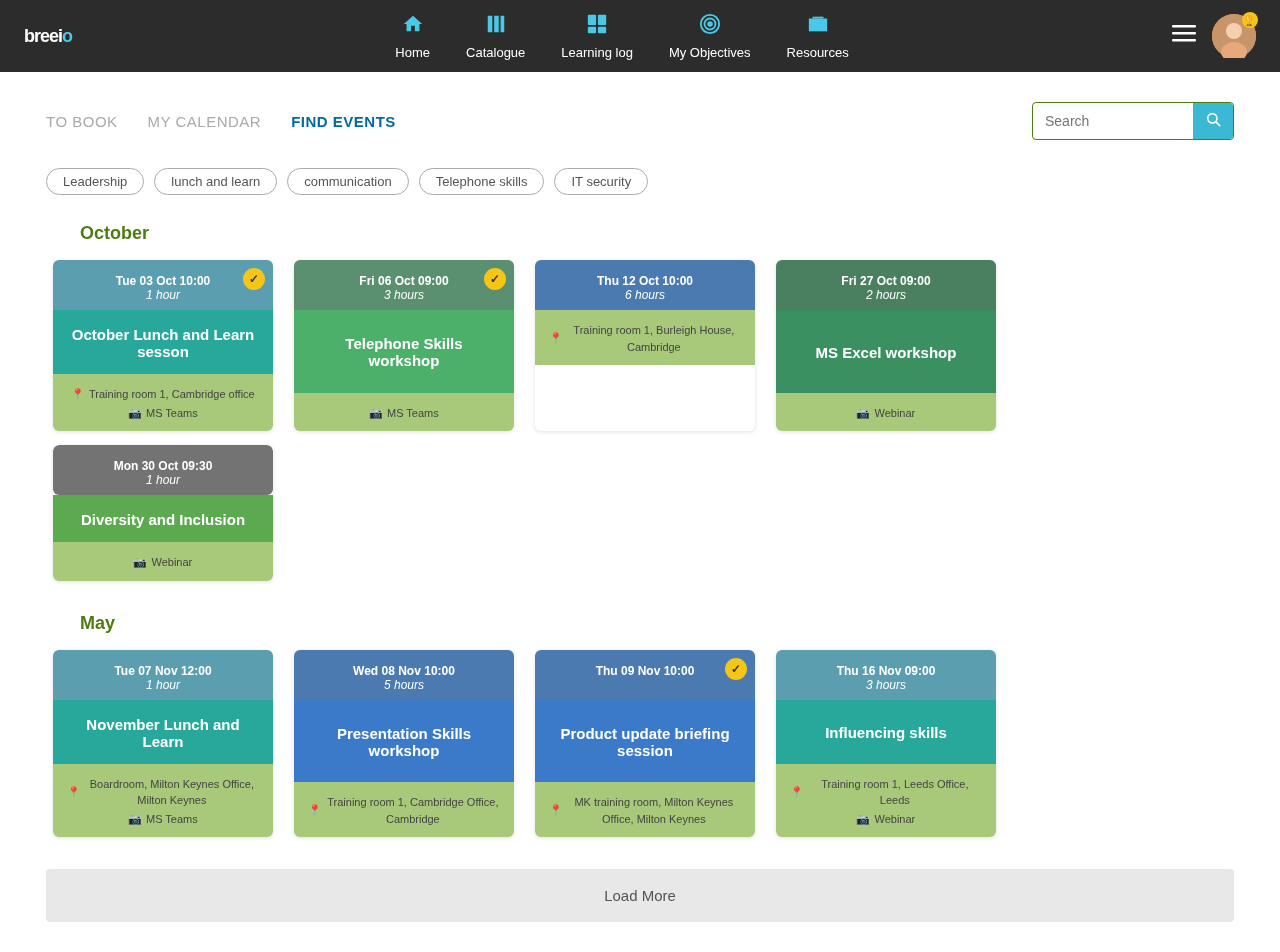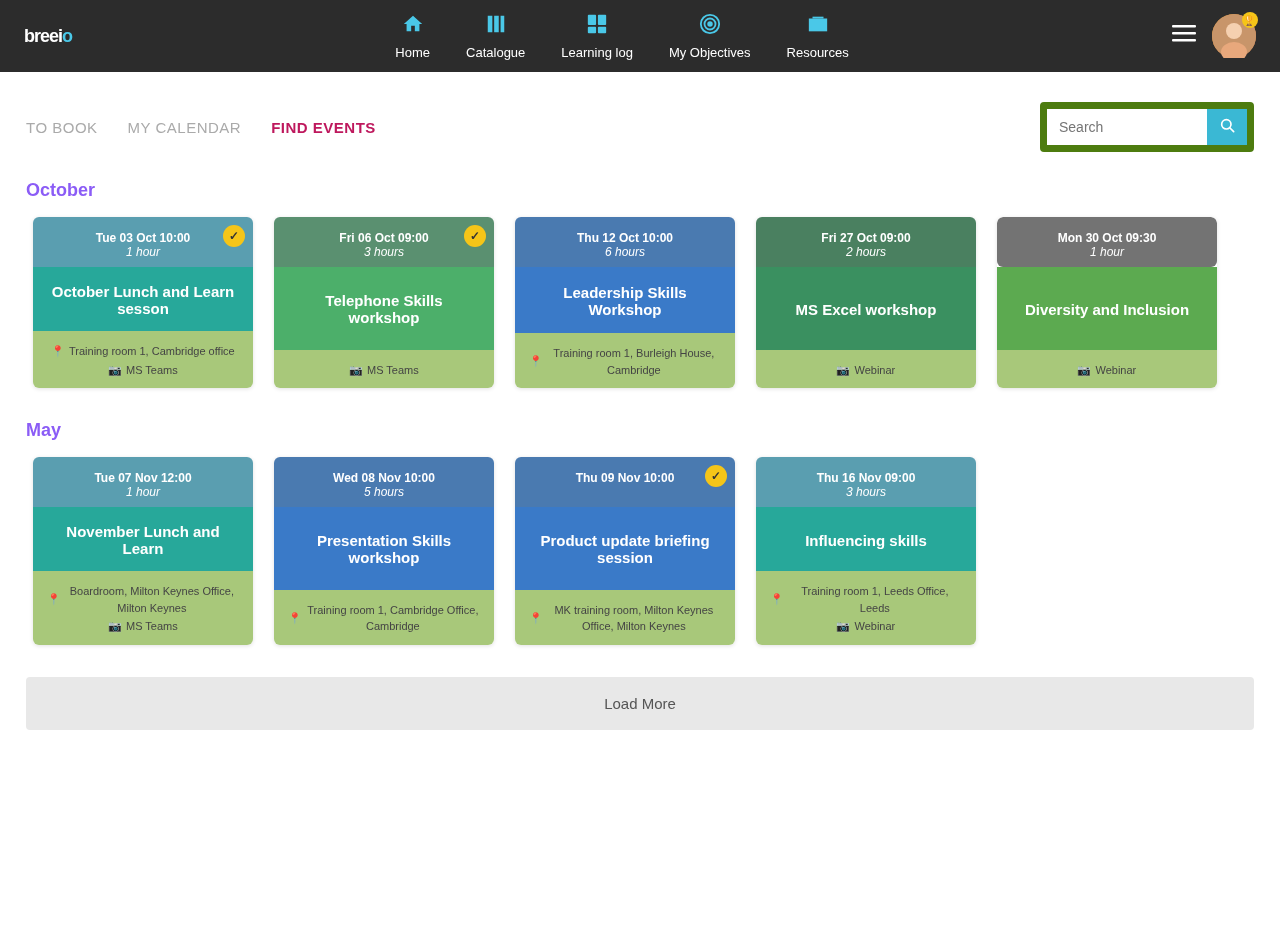--- a/index.html
+++ b/index.html
@@ -44,46 +44,46 @@
     }
     .avatar-badge {
       position: absolute; top: -4px; right: -4px;
       background: #f5c518; border-radius: 50%;
       width: 16px; height: 16px;
       display: flex; align-items: center; justify-content: center;
       font-size: 10px;
     }
 
     
-    .main { max-width: 1280px; padding: 30px 26px; background: white; min-height: calc(100vh - 72px); }
+    .main { max-width: 1280px; padding: 30px 46px; background: white; min-height: calc(100vh - 72px); }
 
     
     .tab-bar {
       display: flex;
       align-items: center;
       gap: 30px;
       margin-bottom: 28px;
     }
     .tab {
       font-size: 15px;
       font-weight: 500;
       color: #aaa;
       cursor: pointer;
       text-transform: uppercase;
       letter-spacing: 0.5px;
     }
     .tab.active {
       font-weight: 800;
-      color: #be185d;
+      color: #0369a1;
     }
     .search-bar {
       margin-left: auto;
       display: flex;
       align-items: center;
-      border: 7px solid #4d7c0f;
+      border: 1px solid #4d7c0f;
       border-radius: 4px;
       overflow: hidden;
       background: white;
     }
     .search-input {
       border: none; outline: none;
       padding: 8px 12px;
       font-size: 14px;
       width: 160px;
     }
@@ -105,22 +105,23 @@
       font-size: 13px;
       color: #555;
       cursor: pointer;
       background: white;
     }
 
     
     .section-title {
       font-size: 18px;
       font-weight: 600;
-      color: #8b5cf6;
+      color: #4d7c0f;
       margin-bottom: 16px;
+      margin-left: 34px;
     }
 
     
     .cards-grid {
       display: flex;
       gap: 14px;
       flex-wrap: wrap;
       margin-bottom: 32px;
     }
 
@@ -304,20 +305,27 @@
       <input class="search-input" type="text" placeholder="Search" style="">
       <button class="search-btn">
         <svg width="16" height="16" viewBox="0 0 24 24" fill="white">
             <circle cx="11" cy="11" r="7" fill="none" stroke="white" stroke-width="2.5"></circle>
             <line x1="16.5" y1="16.5" x2="22" y2="22" stroke="white" stroke-width="2.5" stroke-linecap="round"></line>
           </svg>
       </button>
     </div>
   </div>
 
+  <div class="tags">
+    <span class="tag">Leadership</span>
+    <span class="tag">lunch and learn</span>
+    <span class="tag">communication</span>
+    <span class="tag">Telephone skills</span>
+    <span class="tag">IT security</span>
+  </div>
 
   <div>
     <div class="section-title">October</div>
     <div class="cards-grid">
 
       <div class="card card-teal">
         <div class="card-header">
           <div class="card-date">Tue 03 Oct 10:00</div>
           <div class="card-duration">1 hour</div>
           <div class="check-badge">✓</div>
@@ -339,21 +347,20 @@
         <div class="card-footer" style="background:#a8c87a;">
           <div class="footer-line"><span>📷</span> MS Teams</div>
         </div>
       </div>
 
       <div class="card card-blue">
         <div class="card-header">
           <div class="card-date">Thu 12 Oct 10:00</div>
           <div class="card-duration">6 hours</div>
         </div>
-        <div class="card-body">Leadership Skills Workshop</div>
         <div class="card-footer" style="background:#a8c87a;">
           <div class="footer-line"><span>📍</span> Training room 1, Burleigh House, Cambridge</div>
         </div>
       </div>
 
       <div class="card card-dark-green">
         <div class="card-header">
           <div class="card-date">Fri 27 Oct 09:00</div>
           <div class="card-duration">2 hours</div>
         </div>

